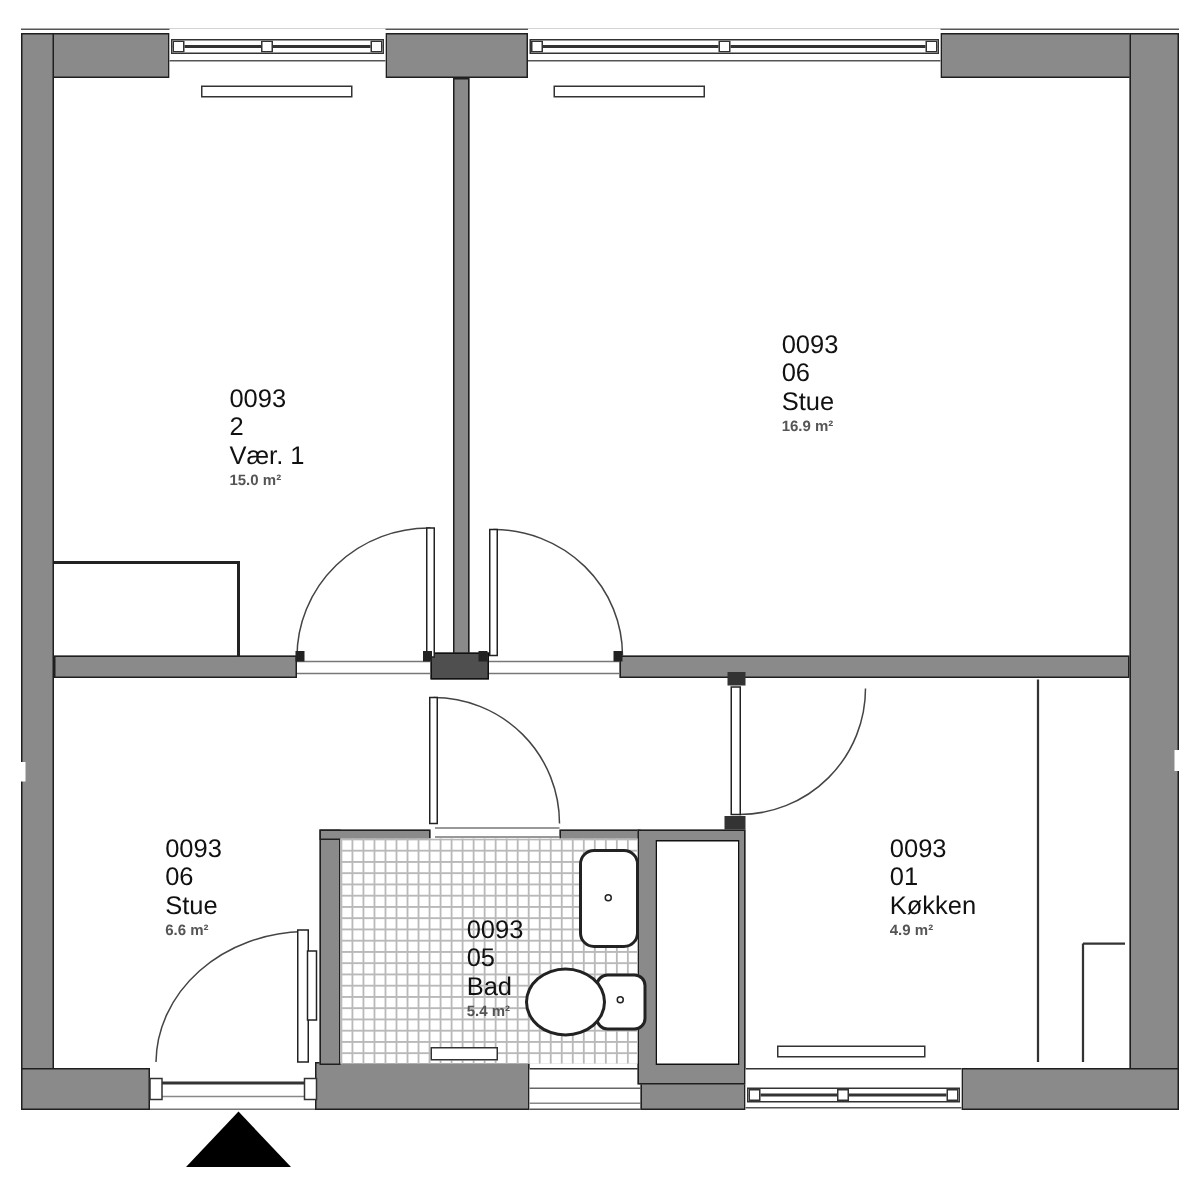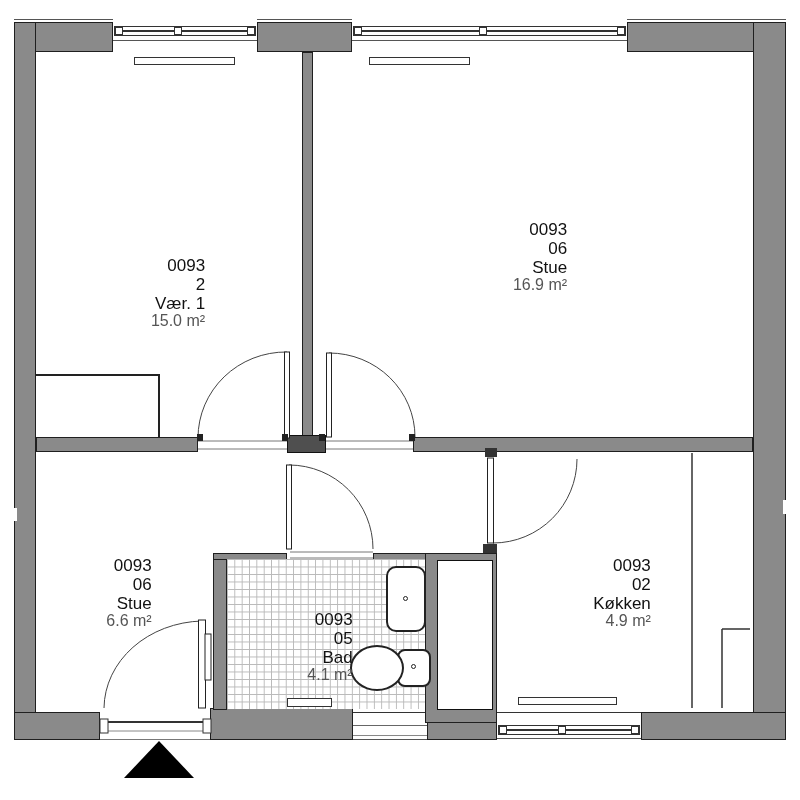--- a/index.html
+++ b/index.html
@@ -13,23 +13,23 @@
   .win-frame{position:absolute;left:1px;right:1px;top:7px;height:10px;border:1px solid #333;background:#fff;box-sizing:border-box;}
   .win-glass{position:absolute;left:2px;right:2px;top:11px;height:2px;background:#333;}
   .win-sill{position:absolute;left:0;right:0;top:21px;height:1px;background:#555;}
   .mull{position:absolute;width:8px;height:8px;top:8px;background:#fff;border:1px solid #333;box-sizing:border-box;}
   .radiator{position:absolute;background:#fff;border:1px solid #333;box-sizing:border-box;}
   .tiles{position:absolute;background-color:#fff;
      background-image:linear-gradient(#b9b9b9 1px,transparent 1px),linear-gradient(90deg,#b9b9b9 1px,transparent 1px);
      background-size:7.35px 7.5px;}
   .fixture{position:absolute;background:#fff;border:2px solid #222;box-sizing:border-box;}
   .dot{position:absolute;width:5px;height:5px;border:1px solid #222;border-radius:50%;background:#fff;box-sizing:border-box;}
-  .label{position:absolute;text-align:right;transform:translateX(-50%);color:#111;white-space:nowrap;}
+  .label{position:absolute;text-align:left;transform:translateX(-50%);color:#111;white-space:nowrap;}
   .label .l{font-size:17px;line-height:19px;}
-  .label .a{font-size:16px;line-height:15px;color:var(--areaText,#555);}
+  .label .a{font-size:10px;line-height:15px;color:var(--areaText,#555);font-weight:bold;}
   .niche{position:absolute;border-top:2px solid #222;border-right:2px solid #222;box-sizing:border-box;}
   .notch{position:absolute;background:#fff;}
   .tri{position:absolute;width:0;height:0;border-left:35px solid transparent;border-right:35px solid transparent;
        border-bottom:37px solid var(--marker,#000);}
   .infill{position:absolute;background:#fff;border-top:1px solid #333;border-bottom:1px solid #555;box-sizing:border-box;}
   .infill .l1{position:absolute;left:0;right:0;top:12px;height:1px;background:#666;}
   .infill .l2{position:absolute;left:0;right:0;top:22px;height:1px;background:#888;}
   svg{position:absolute;left:0;top:0;}
 </style>
 </head>
@@ -155,25 +155,25 @@
   <div class="label" style="left:129px;top:556px;">
     <div class="l">0093</div>
     <div class="l">06</div>
     <div class="l">Stue</div>
     <div class="a">6.6 m²</div>
   </div>
   <div class="label" style="left:330px;top:610px;">
     <div class="l">0093</div>
     <div class="l">05</div>
     <div class="l">Bad</div>
-    <div class="a">4.1 m²</div>
+    <div class="a">5.4 m²</div>
   </div>
   <div class="label" style="left:622px;top:556px;">
     <div class="l">0093</div>
-    <div class="l">02</div>
+    <div class="l">01</div>
     <div class="l">Køkken</div>
     <div class="a">4.9 m²</div>
   </div>
 
   <div class="notch" style="left:13px;top:508px;width:4px;height:13px;"></div>
   <div class="notch" style="left:783px;top:500px;width:4px;height:14px;"></div>
 
   <div class="tri" style="left:124px;top:741px;"></div>
 </div>
 

